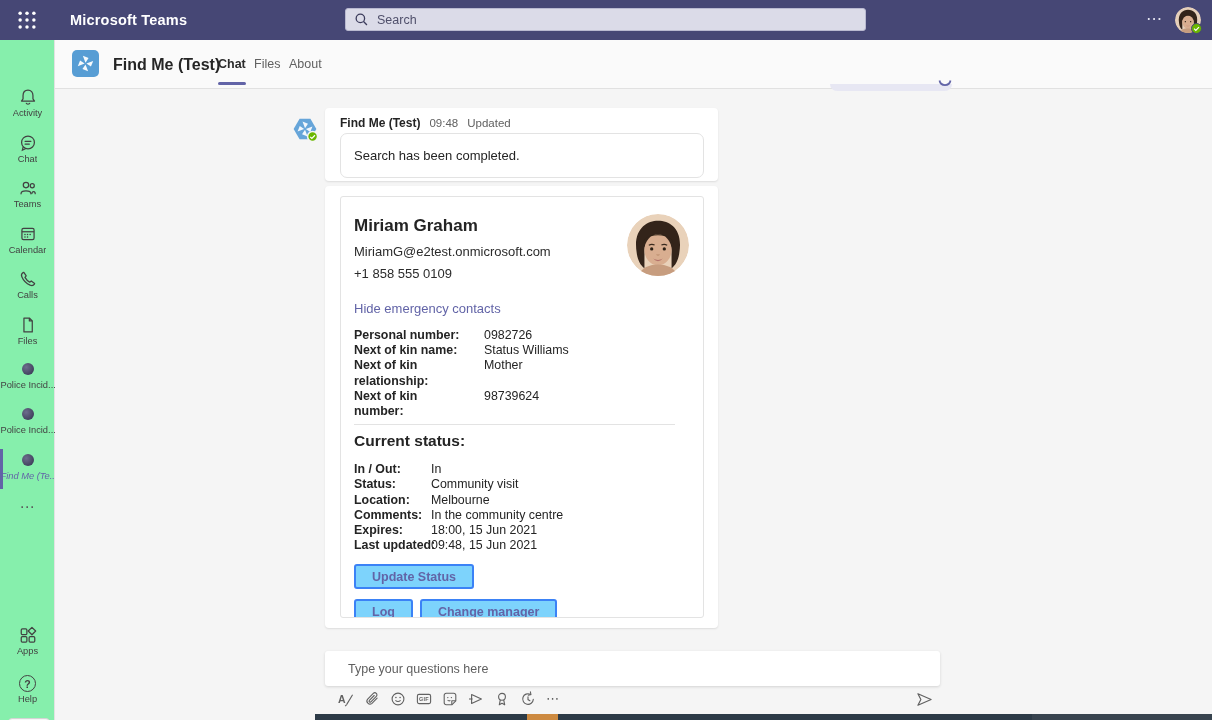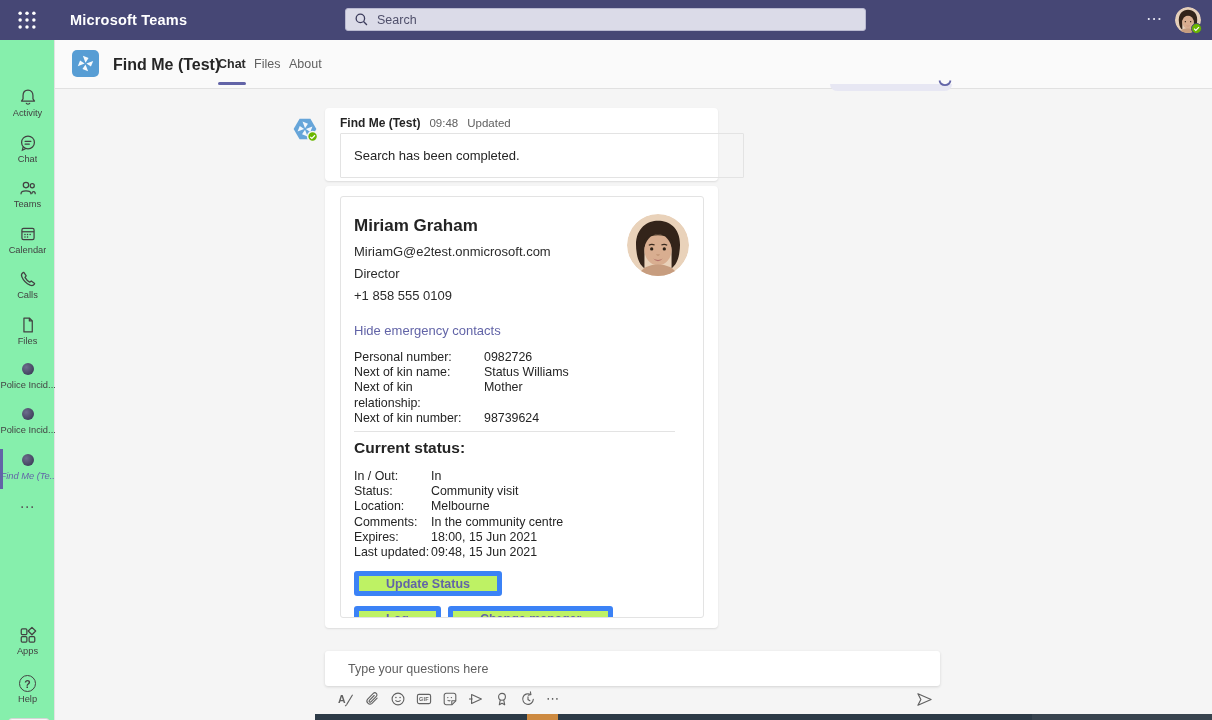--- a/index.html
+++ b/index.html
@@ -40,34 +40,34 @@
   .pill{position:absolute;left:830px;top:84px;width:122px;height:7px;background:#e7e7f3;border-radius:0 0 7px 7px;z-index:8}
   .pill-glyph{position:absolute;left:938px;top:80px;z-index:9}
   
   .msg-avatar{position:absolute;left:292px;top:116px;width:26px;height:26px;z-index:2}
   .bubble{position:absolute;background:#fff;border-radius:4px;box-shadow:0 1px 2px rgba(0,0,0,.1)}
   .bubble1{left:325px;top:108px;width:393px;height:73px}
   .bubble2{left:325px;top:186px;width:393px;height:442px}
   .msg-head{position:absolute;left:15px;top:8px;display:flex;align-items:baseline;gap:9px}
   .msg-sender{font-size:12px;font-weight:bold;color:#242424}
   .msg-time,.msg-badge{font-size:11.5px;color:#616161}
-  .msg-textbox{position:absolute;left:15px;top:25px;width:404px;height:45px;border:1px solid #e3e3e3;border-radius:1px;box-sizing:border-box;display:flex;align-items:center;padding-left:13px}
+  .msg-textbox{position:absolute;left:15px;top:25px;width:364px;height:45px;border:1px solid #e3e3e3;border-radius:7px;box-sizing:border-box;display:flex;align-items:center;padding-left:13px}
   .msg-text{font-size:13px;color:#242424}
   
   .card{position:absolute;left:15px;top:10px;width:364px;height:422px;border:1px solid #e3e3e3;border-radius:3px;box-sizing:border-box;background:#fff;padding:16px 14px 12px 13px;overflow:hidden}
   .card-name{font-size:17px;font-weight:bold;color:#242424;margin:3px 0 9px 0}
   .card-line{font-size:13px;color:#2b2b2b;margin:0 0 8px 0;line-height:14px}
   .card-link{font-size:13px;color:#6264a7;margin:12px 0 12px 0;cursor:pointer;display:inline-block}
   .facts{display:grid;grid-template-columns:130px 1fr;font-size:12.4px;line-height:15.2px;color:#242424}
-  .facts .lbl{font-weight:normal;padding-right:20px}
+  .facts .lbl{font-weight:bold;padding-right:20px}
   .facts2{grid-template-columns:77px 1fr}
   .facts2 .lbl{white-space:nowrap}
   .card-div{border:none;border-top:1px solid #e3e3e3;margin:5px 14px 7px 0}
   .status-h{font-size:15.5px;font-weight:bold;color:#242424;margin:0 0 12px 0}
-  .card-btn{display:inline-flex;align-items:center;justify-content:center;border:5px solid #3b82f6;border-radius:3px;background:#bef264;color:#6264a7;font-weight:bold;font-size:12.5px;height:25px;padding:0 27px;box-sizing:border-box;cursor:pointer;font-family:inherit}
+  .card-btn{display:inline-flex;align-items:center;justify-content:center;border:2px solid #3b82f6;border-radius:3px;background:#7dd3fc;color:#6264a7;font-weight:bold;font-size:12.5px;height:25px;padding:0 16px;box-sizing:border-box;cursor:pointer;font-family:inherit}
   .btn-update{margin-top:11px}
   .btn-row{margin-top:10px;display:flex;gap:7px}
   .photo{position:absolute;right:14px;top:17px;width:62px;height:62px;border-radius:50%;overflow:hidden}
   
   .compose-box{position:absolute;left:325px;top:651px;width:615px;height:35px;background:#fff;border-radius:3px;box-shadow:0 1px 3px rgba(0,0,0,.14);display:flex;align-items:center;box-sizing:border-box}
   .compose-box input{border:none;outline:none;background:transparent;font-size:12.5px;margin-left:21px;width:560px;color:#242424;font-family:inherit}
   .compose-box input::placeholder{color:#5f5f5f}
   .compose-bar{position:absolute;left:338px;top:691px;display:flex;gap:10px;align-items:center}
   .cicon{width:16px;height:16px;position:relative;cursor:pointer;color:#616161}
   .gif-lbl{position:absolute;left:0;top:5px;width:16px;text-align:center;font-size:5.5px;font-weight:bold;color:#616161;letter-spacing:.2px}
@@ -304,21 +304,20 @@
           <circle cx="25.5" cy="36" r="1.7" fill="#2c2015"></circle>
             <circle cx="38.5" cy="36" r="1.7" fill="#2c2015"></circle>
           <path d="M30.5,42 Q32,43 33.5,42" stroke="#b98868" stroke-width="1" fill="none"></path>
           <path d="M27,46 Q32,49 37,46 Q32,51.5 27,46 Z" fill="#b4726a"></path>
           <path d="M12,64 C14,55 24,52 32,52 C40,52 50,55 52,64 Z" fill="#c79d7f"></path>
         </svg>
       </div>
 
       <div class="card-name">Miriam Graham</div>
       <div class="card-line">MiriamG@e2test.onmicrosoft.com</div>
-      <div class="card-line">Director</div>
       <div class="card-line">+1 858 555 0109</div>
       <div class="card-link">Hide emergency contacts</div>
 
       <div class="facts">
         <span class="lbl">Personal number:</span>
         <span>0982726</span>
         <span class="lbl">Next of kin name:</span>
         <span>Status Williams</span>
         <span class="lbl">Next of kin relationship:</span>
         <span>Mother</span>

